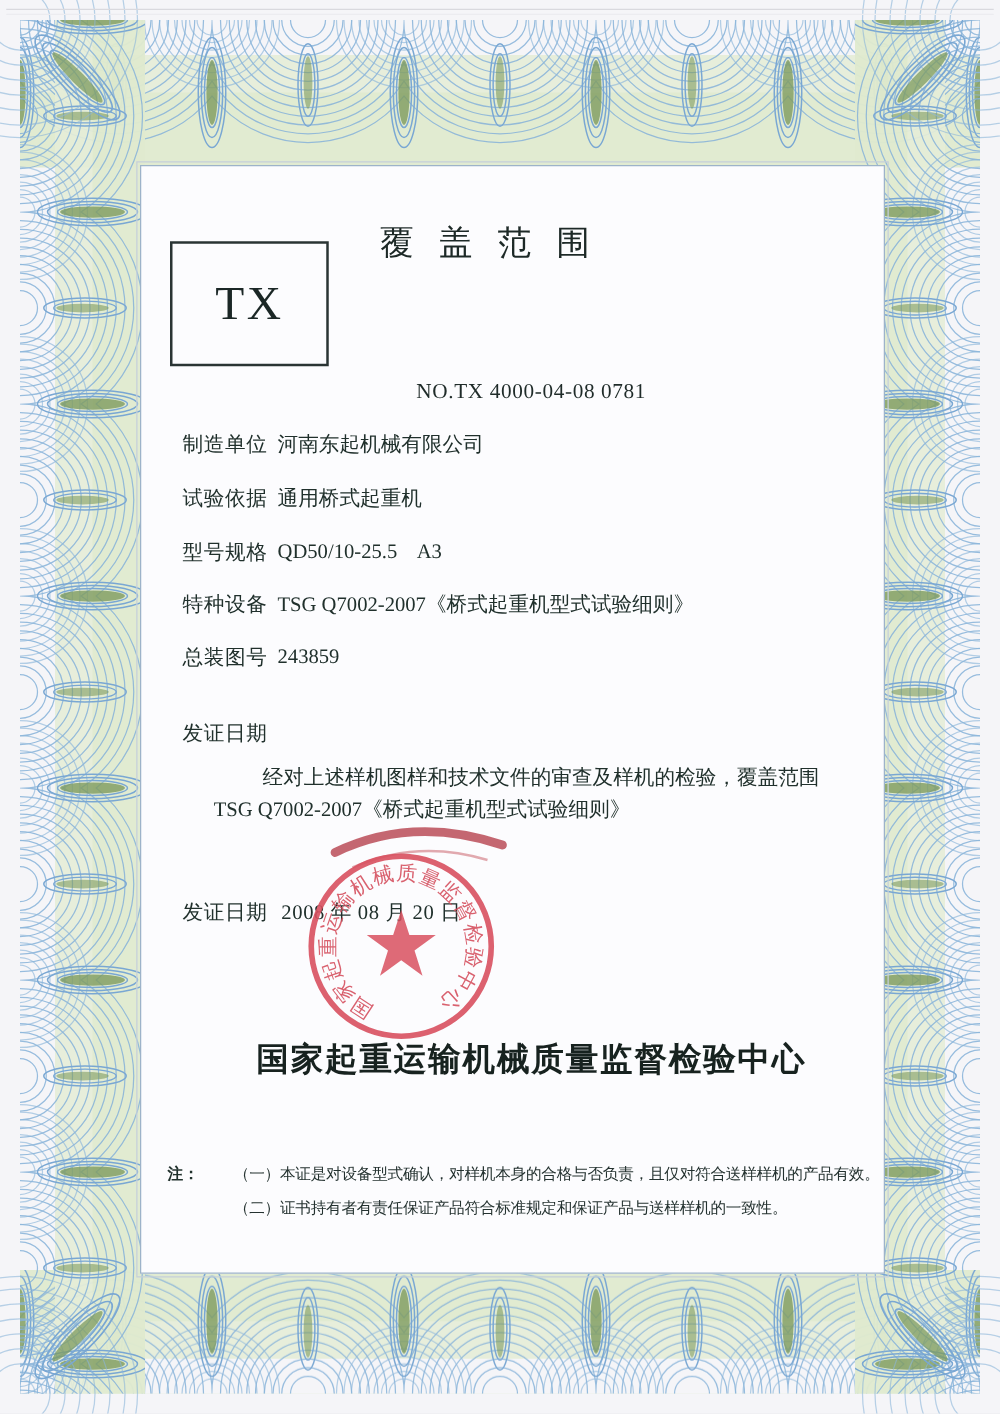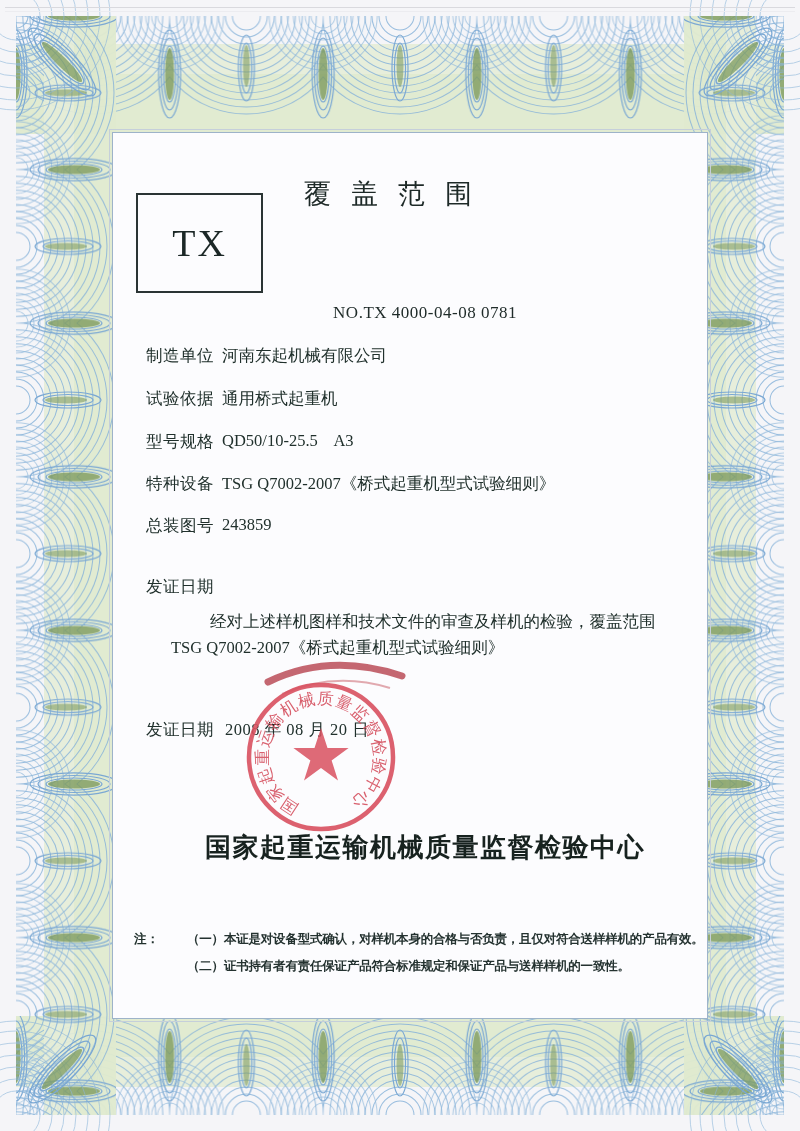--- a/index.html
+++ b/index.html
@@ -28,21 +28,21 @@
   .cert-no{left:143px;top:303px;width:564px;text-align:center;font-size:17px;letter-spacing:.5px;color:#1f2b29;}
   .row{position:absolute;left:0;width:644px;height:22px;font-size:16.5px;}
   .flabel{position:absolute;left:146px;letter-spacing:.5px;}
   .fvalue{position:absolute;left:222px;white-space:pre;}
   .fvalue.cov{left:207px;}
   .fvalue.date{left:225px;letter-spacing:.5px;}
   .statement{font-size:16.5px;}
   .authority{left:143px;top:830px;width:564px;text-align:center;
     font-size:26px;font-weight:bold;letter-spacing:1.5px;color:#17221f;}
   .note-label{left:134px;top:931px;font-size:12.5px;font-weight:bold;}
-  .note-line{position:absolute;left:187px;font-size:12.5px;font-weight:bold;
+  .note-line{position:absolute;left:187px;font-size:12.5px;font-weight:normal;
     letter-spacing:-.2px;color:#243230;}
   .seal{position:absolute;left:230px;top:636px;}
 </style>
 </head>
 <body>
 
 <div class="page">
 
   <svg class="border-svg" width="800" height="1131" viewBox="0 0 800 1131" aria-hidden="true">
     <defs>

